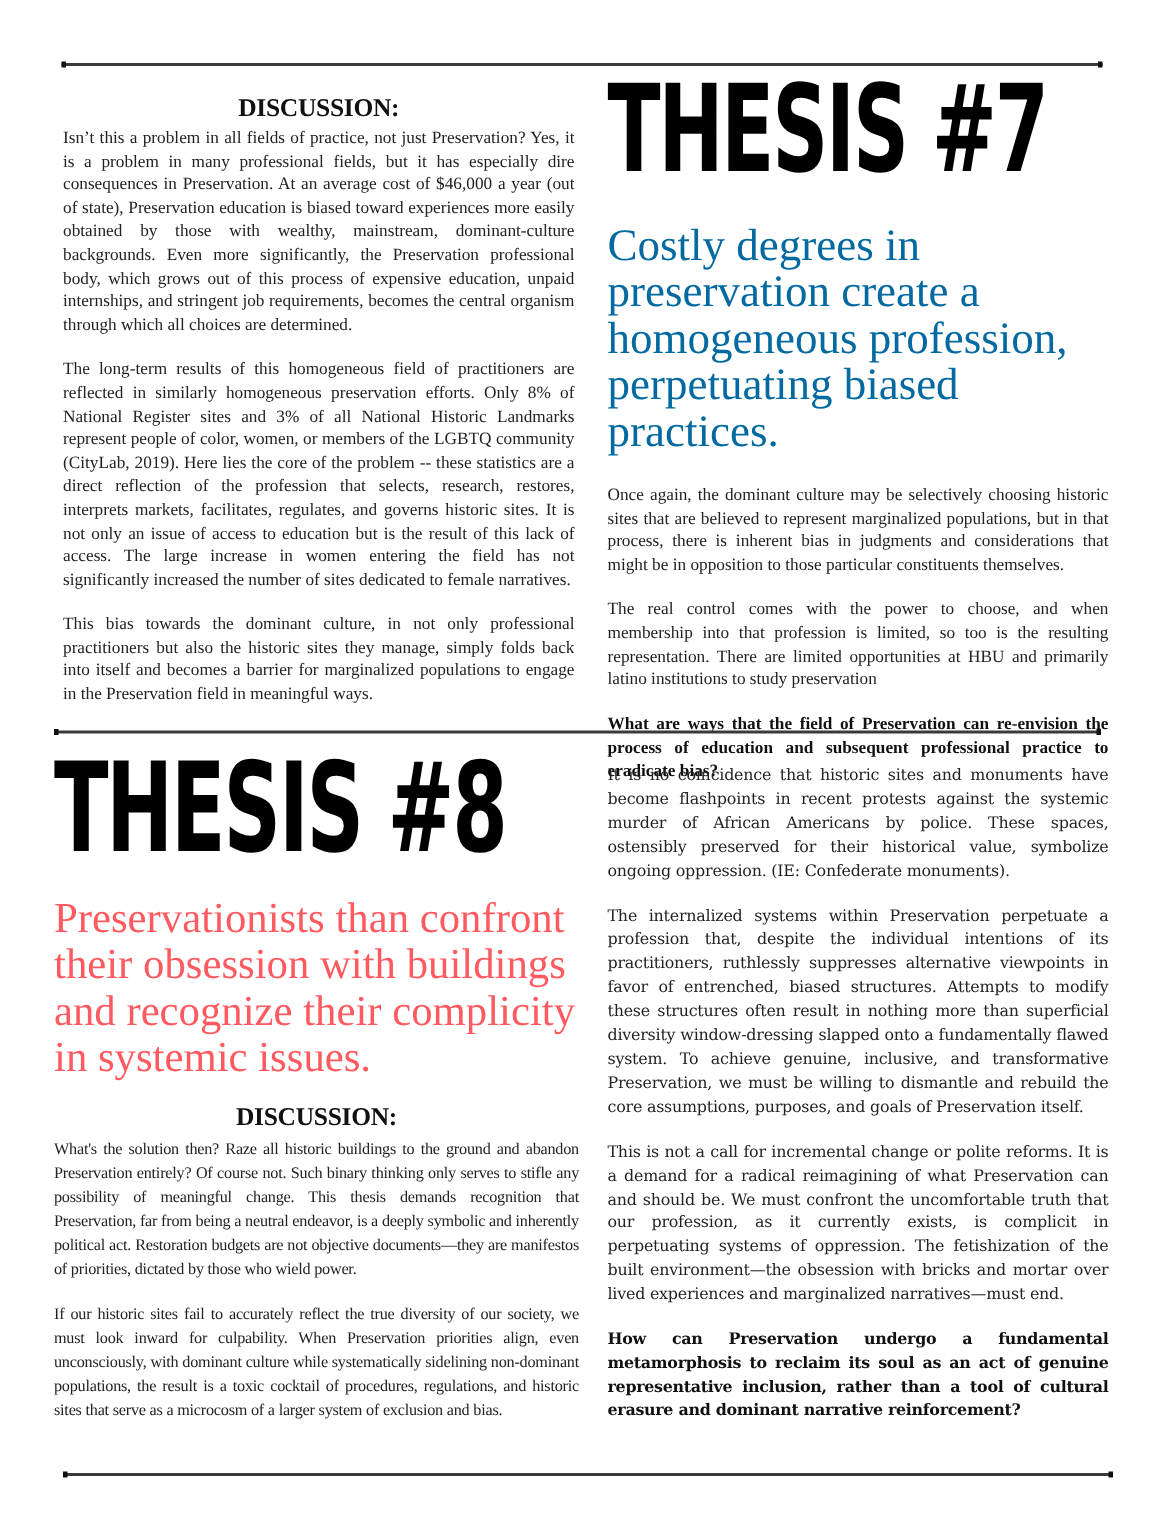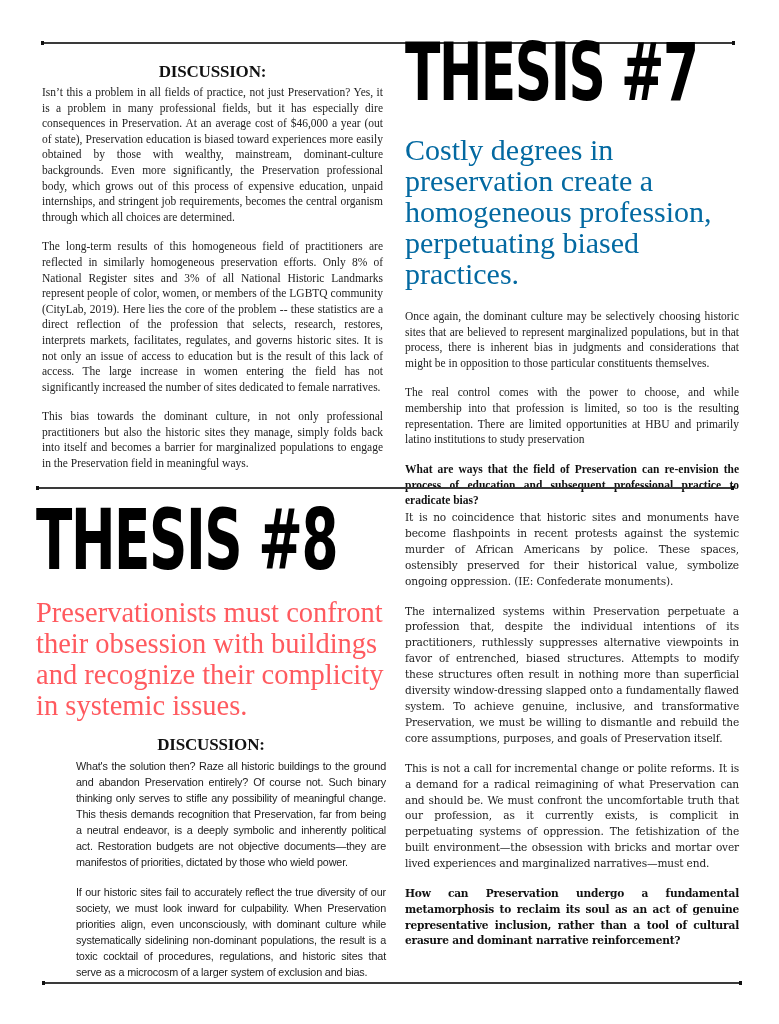--- a/index.html
+++ b/index.html
@@ -50,25 +50,24 @@
       margin: 0 0 14px 0;
       color: #222;
     }
     .body-p.alt {
       font-family: "DejaVu Serif", serif;
       font-size: 10.6px;
       line-height: 15.9px;
       letter-spacing: -0.15px;
     }
     .body-p.alt-l {
-      font-family: Liberation Sans, sans-serif;
+      font-family: Liberation Serif, serif;
       font-size: 10.8px;
       line-height: 16px;
       letter-spacing: -0.15px;
-      margin-left: 40px;
     }
     .question {
       font-weight: bold;
       font-size: 11.5px;
       line-height: 15.8px;
       text-align: justify;
       color: #111;
       margin: 0;
     }
     .question.alt {
@@ -97,35 +96,35 @@
 
 <div class="rule" style="left:41px; top:42px; width:694px;"></div>
 
 <div class="col" style="left:42px; top:62px; width:341px;">
   <h2 class="disc-heading">DISCUSSION:</h2>
   <p class="body-p">Isn’t this a problem in all fields of practice, not just Preservation?  Yes, it is a problem in many professional fields, but it has especially dire consequences in Preservation. At an average cost of $46,000 a year (out of state), Preservation education is biased toward experiences more easily obtained by those with wealthy, mainstream, dominant-culture backgrounds.  Even more significantly, the Preservation professional body, which grows out of this process of expensive education, unpaid internships, and stringent job requirements, becomes the central organism through which all choices are determined.</p>
   <p class="body-p">The long-term results of this homogeneous field of practitioners are reflected in similarly homogeneous preservation efforts. Only 8% of National Register sites and 3% of all National Historic Landmarks represent people of color, women, or members of the LGBTQ community (CityLab, 2019). Here lies the core of the problem -- these statistics are a direct reflection of the profession that selects, research, restores, interprets markets, facilitates, regulates, and governs historic sites. It is not only an issue of access to education but is the result of this lack of access. The large increase in women entering the field has not significantly increased the number of sites dedicated to female narratives.</p>
   <p class="body-p">This bias towards the dominant culture, in not only professional practitioners but also the historic sites they manage, simply folds back into itself and becomes a barrier for marginalized populations to engage in the Preservation field in meaningful ways.</p>
 </div>
 
-<div class="col" style="left:405px; top:32px; width:334px;">
+<div class="col" style="left:405px; top:46px; width:334px;">
   <h1 class="thesis-title" style="font-size:72px; transform:scaleX(0.72) scaleY(1.12); height:90px;">THESIS #7</h1>
   <p class="thesis-claim" style="font-size: 30px; line-height: 31px; margin-top: 12px; width: 310px; color: #0369a1; font-family: Liberation Serif, serif;">Costly degrees in preservation create a homogeneous profession, perpetuating biased practices.</p>
   <div style="margin-top:20px;">
     <p class="body-p">Once again, the dominant culture may be selectively choosing historic sites that are believed to represent marginalized populations, but in that process, there is inherent bias in judgments and considerations that might be in opposition to those particular constituents themselves.</p>
-    <p class="body-p">The real control comes with the power to choose, and while membership into that profession is limited, so too is the resulting representation. There are limited opportunities at HBU and primarily latino institutions to study preservation</p>
+    <p class="body-p">The real control comes with the power to choose, and when membership into that profession is limited, so too is the resulting representation. There are limited opportunities at HBU and primarily latino institutions to study preservation</p>
     <p class="question">What are ways that the field of Preservation can re-envision the process of education and subsequent professional practice to eradicate bias?</p>
   </div>
 </div>
 
 <div class="rule" style="left:36px; top:487px; width:698px;"></div>
 
 <div class="col" style="left:36px; top:498px; width:350px;">
   <h1 class="thesis-title" style="font-size:74px; transform:scaleX(0.72) scaleY(1.12); height:94px;">THESIS #8</h1>
-  <p class="thesis-claim" style="font-size: 28.5px; line-height: 31px; margin-top: 5px; color: rgb(255, 90, 95);">Preservationists must confront their obsession with buildings and recognize their complicity in systemic issues.</p>
+  <p class="thesis-claim" style="font-size: 28.5px; line-height: 31px; margin-top: 5px; color: rgb(255, 90, 95);">Preservationists than confront their obsession with buildings and recognize their complicity in systemic issues.</p>
   <h2 class="disc-heading" style="margin-top:14px;">DISCUSSION:</h2>
   <p class="body-p alt-l">What's the solution then? Raze all historic buildings to the ground and abandon Preservation entirely? Of course not. Such binary thinking only serves to stifle any possibility of meaningful change. This thesis demands recognition that Preservation, far from being a neutral endeavor, is a deeply symbolic and inherently political act. Restoration budgets are not objective documents—they are manifestos of priorities, dictated by those who wield power.</p>
   <p class="body-p alt-l">If our historic sites fail to accurately reflect the true diversity of our society, we must look inward for culpability. When Preservation priorities align, even unconsciously, with dominant culture while systematically sidelining non-dominant populations, the result is a toxic cocktail of procedures, regulations, and historic sites that serve as a microcosm of a larger system of exclusion and bias.</p>
 </div>
 
 <div class="col" style="left:405px; top:510px; width:334px;">
   <p class="body-p alt">It is no coincidence that historic sites and monuments have become flashpoints in recent protests against the systemic murder of African Americans by police. These spaces, ostensibly preserved for their historical value, symbolize ongoing oppression. (IE: Confederate monuments).</p>
   <p class="body-p alt">The internalized systems within Preservation perpetuate a profession that, despite the individual intentions of its practitioners, ruthlessly suppresses alternative viewpoints in favor of entrenched, biased structures. Attempts to modify these structures often result in nothing more than superficial diversity window-dressing slapped onto a fundamentally flawed system. To achieve genuine, inclusive, and transformative Preservation, we must be willing to dismantle and rebuild the core assumptions, purposes, and goals of Preservation itself.</p>
   <p class="body-p alt">This is not a call for incremental change or polite reforms. It is a demand for a radical reimagining of what Preservation can and should be. We must confront the uncomfortable truth that our profession, as it currently exists, is complicit in perpetuating systems of oppression. The fetishization of the built environment—the obsession with bricks and mortar over lived experiences and marginalized narratives—must end.</p>
   <p class="question alt">How can Preservation undergo a fundamental metamorphosis to reclaim its soul as an act of genuine representative inclusion, rather than a tool of cultural erasure and dominant narrative reinforcement?</p>

